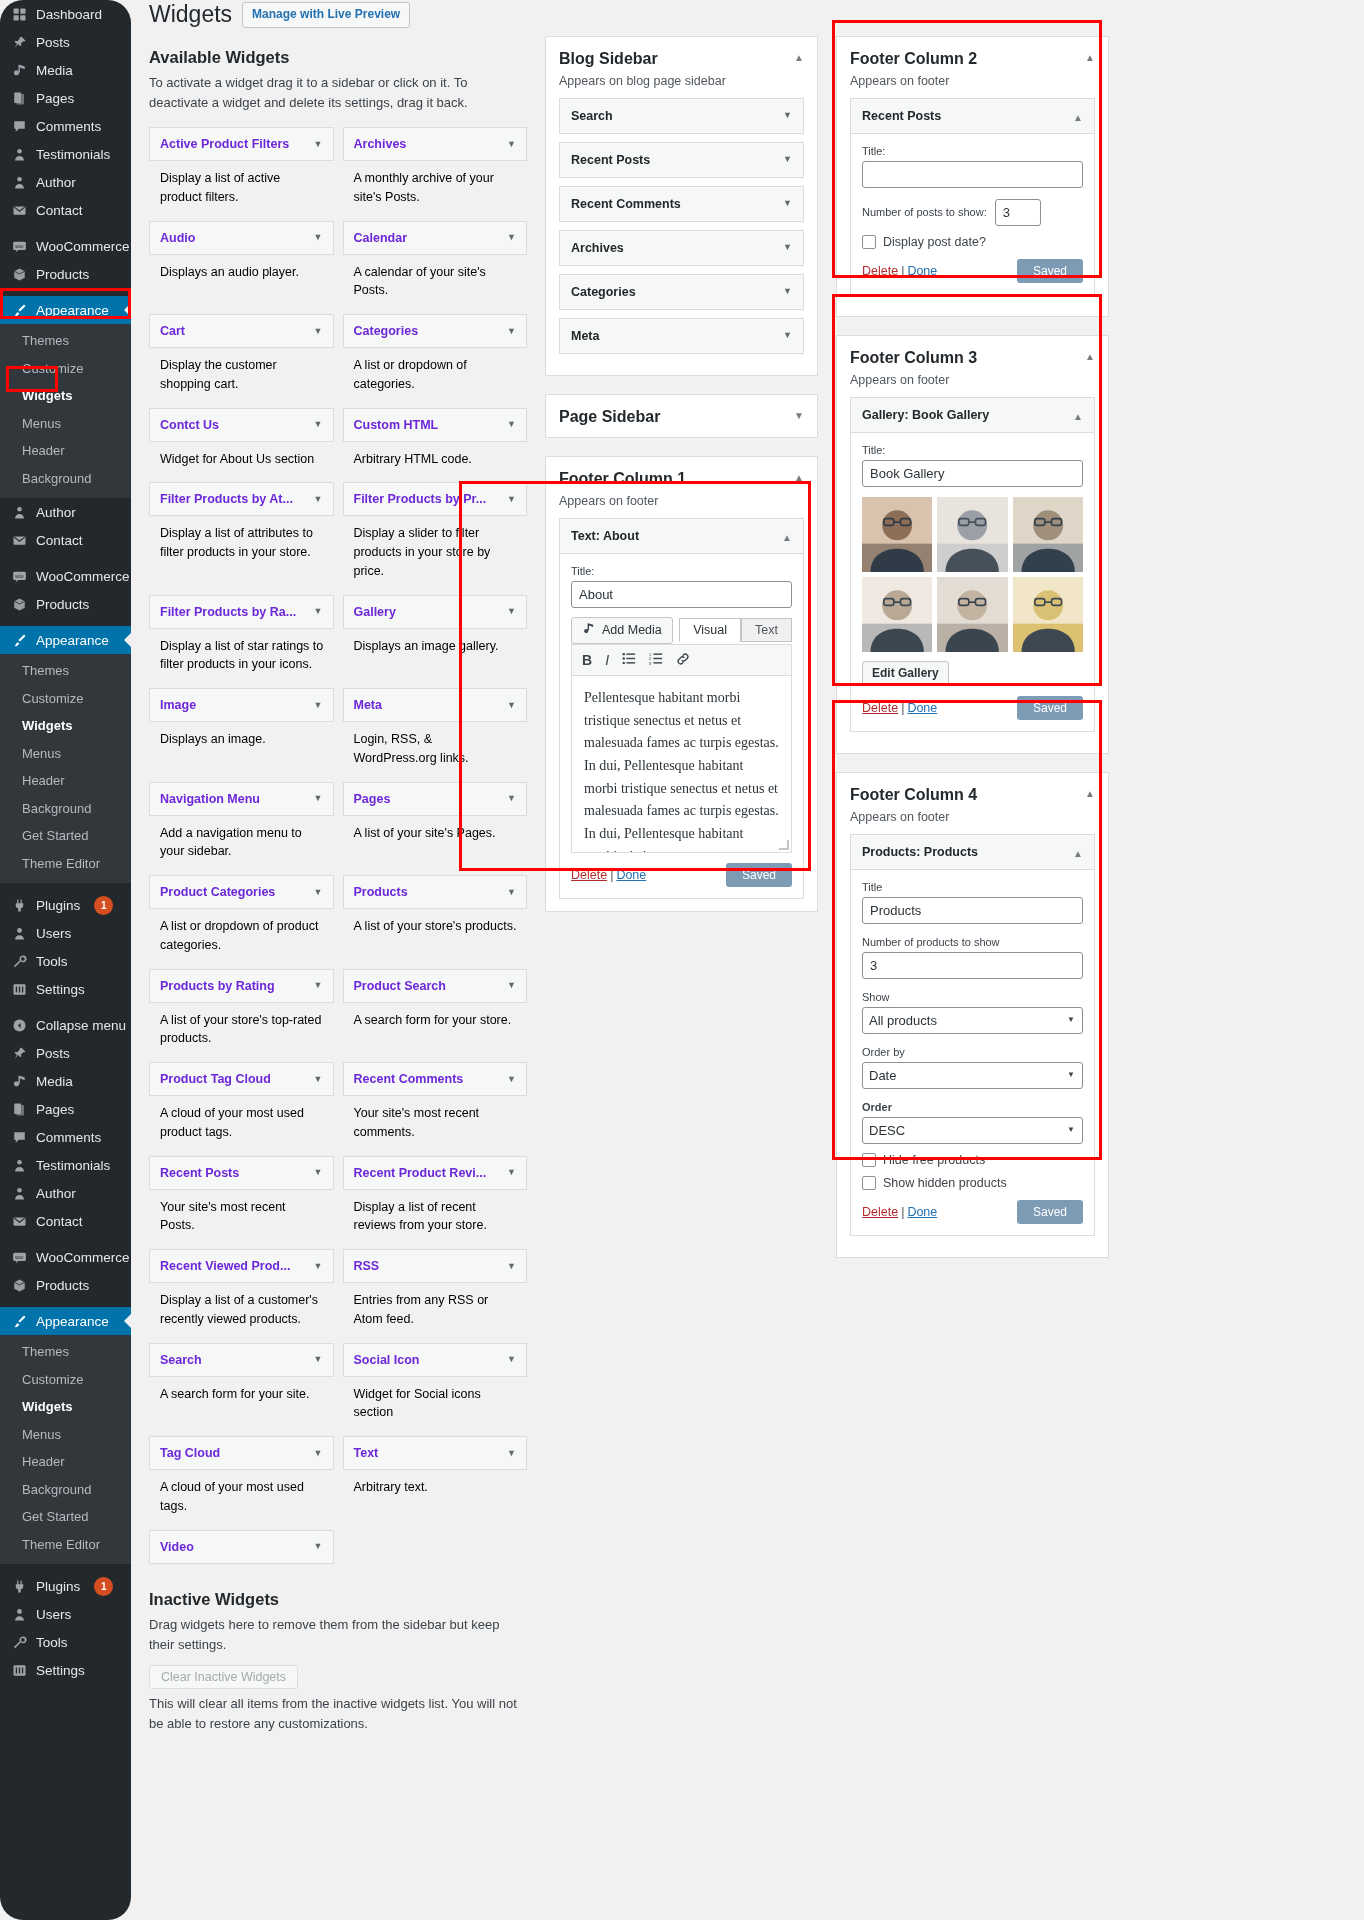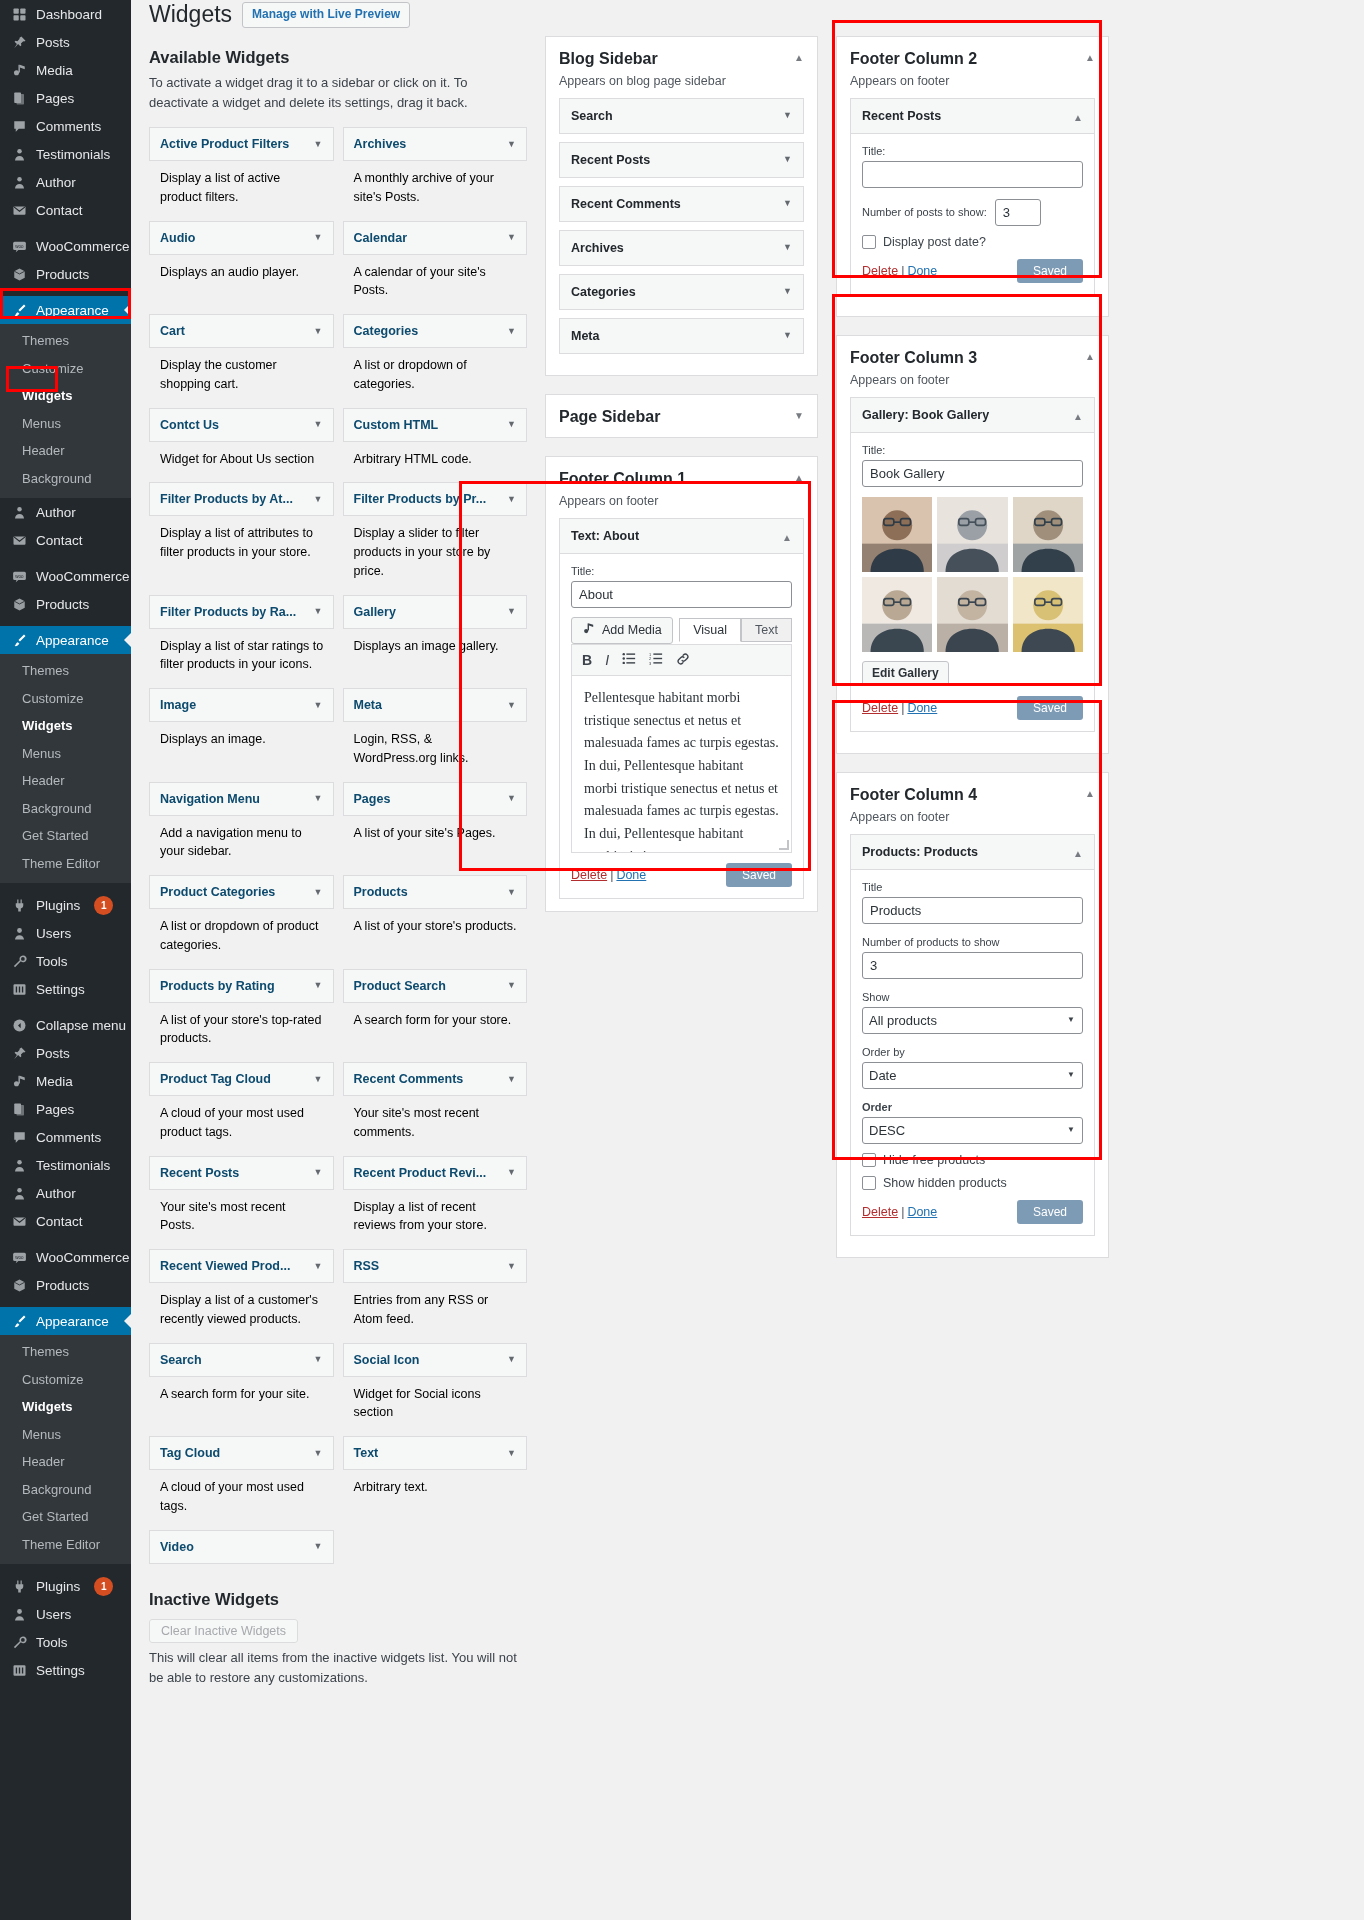--- a/index.html
+++ b/index.html
@@ -14,20 +14,21 @@
     overflow:hidden;
   }
 
   
   #adminmenu {
     position:absolute; left:0; top:0;
     width:131px; height:1920px;
     background:#23282d;
     color:#b4b9be;
     overflow:hidden;
+    border-radius:23px;
   }
   .menu-top {
     display:flex; align-items:center; gap:8px;
     height:28px; padding:0 0 0 10px;
     font-size:13.5px; color:#e6e7e8;
   }
   .menu-top .ico { width:18px; height:18px; flex:0 0 18px; display:flex; align-items:center; justify-content:center; color:#9ea3a8; }
   .menu-top .ico svg { width:15px; height:15px; display:block; }
   .menu-top.current {
     background:#0073aa; color:#fff; position:relative;
@@ -81,21 +82,21 @@
   p.secdesc { font-size:13px; line-height:1.55; margin:0 0 14px 0; color:#3c434a; }
 
   
   .wgrid { display:grid; grid-template-columns:1fr 1fr; column-gap:9px; }
   .wcell { margin-bottom:4px; }
   .wtop {
     background:#f6f7f7; border:1px solid #dcdcde;
     padding:9px 10px; display:flex; align-items:center; justify-content:space-between;
     cursor:move;
   }
-  .wtop .wname { font-size:12.5px; font-weight:bold; color:#0c4a6e; }
+  .wtop .wname { font-size:12.5px; font-weight:bold; color:#6d28d9; }
   .caret { color:#646970; font-size:9px; line-height:1; }
   .wdesc { font-size:12.5px; line-height:1.5; color:#000000; padding:8px 10px 10px 11px; }
 
   
   .panel { background:#fff; border:1px solid #dcdcde; margin-bottom:18px; }
   .panel-head { padding:12px 13px 10px 13px; display:flex; justify-content:space-between; align-items:flex-start;}
   .panel-head h3 { margin:0; font-size:16px; color:#23282d; font-weight:bold; line-height:1.25; }
   .panel-head .sub { font-size:12.5px; color:#50575e; margin-top:5px; }
   .toggle { color:#787c82; font-size:10px; line-height:1; padding-top:4px; cursor:pointer; }
   .panel-body { padding:0 13px 13px 13px; }
@@ -764,20 +765,21 @@
           </div>
           <div class="wcell">
             <div class="wtop">
               <span class="wname">Video</span>
               <span class="caret">▼</span>
             </div>
           </div>
         </div>
 
       <h2 class="sec" style="margin-top:22px">Inactive Widgets</h2>
+      <p class="secdesc">Drag widgets here to remove them from the sidebar but keep their settings.</p>
       <div style="margin:14px 0 10px 0;">
         <span class="btn-secondary-dis">Clear Inactive Widgets</span>
       </div>
       <p class="secdesc">This will clear all items from the inactive widgets list. You will not be able to restore any customizations.</p>
     </div>
 
     <div id="col-mid">
 
       <div class="panel">
         <div class="panel-head">

